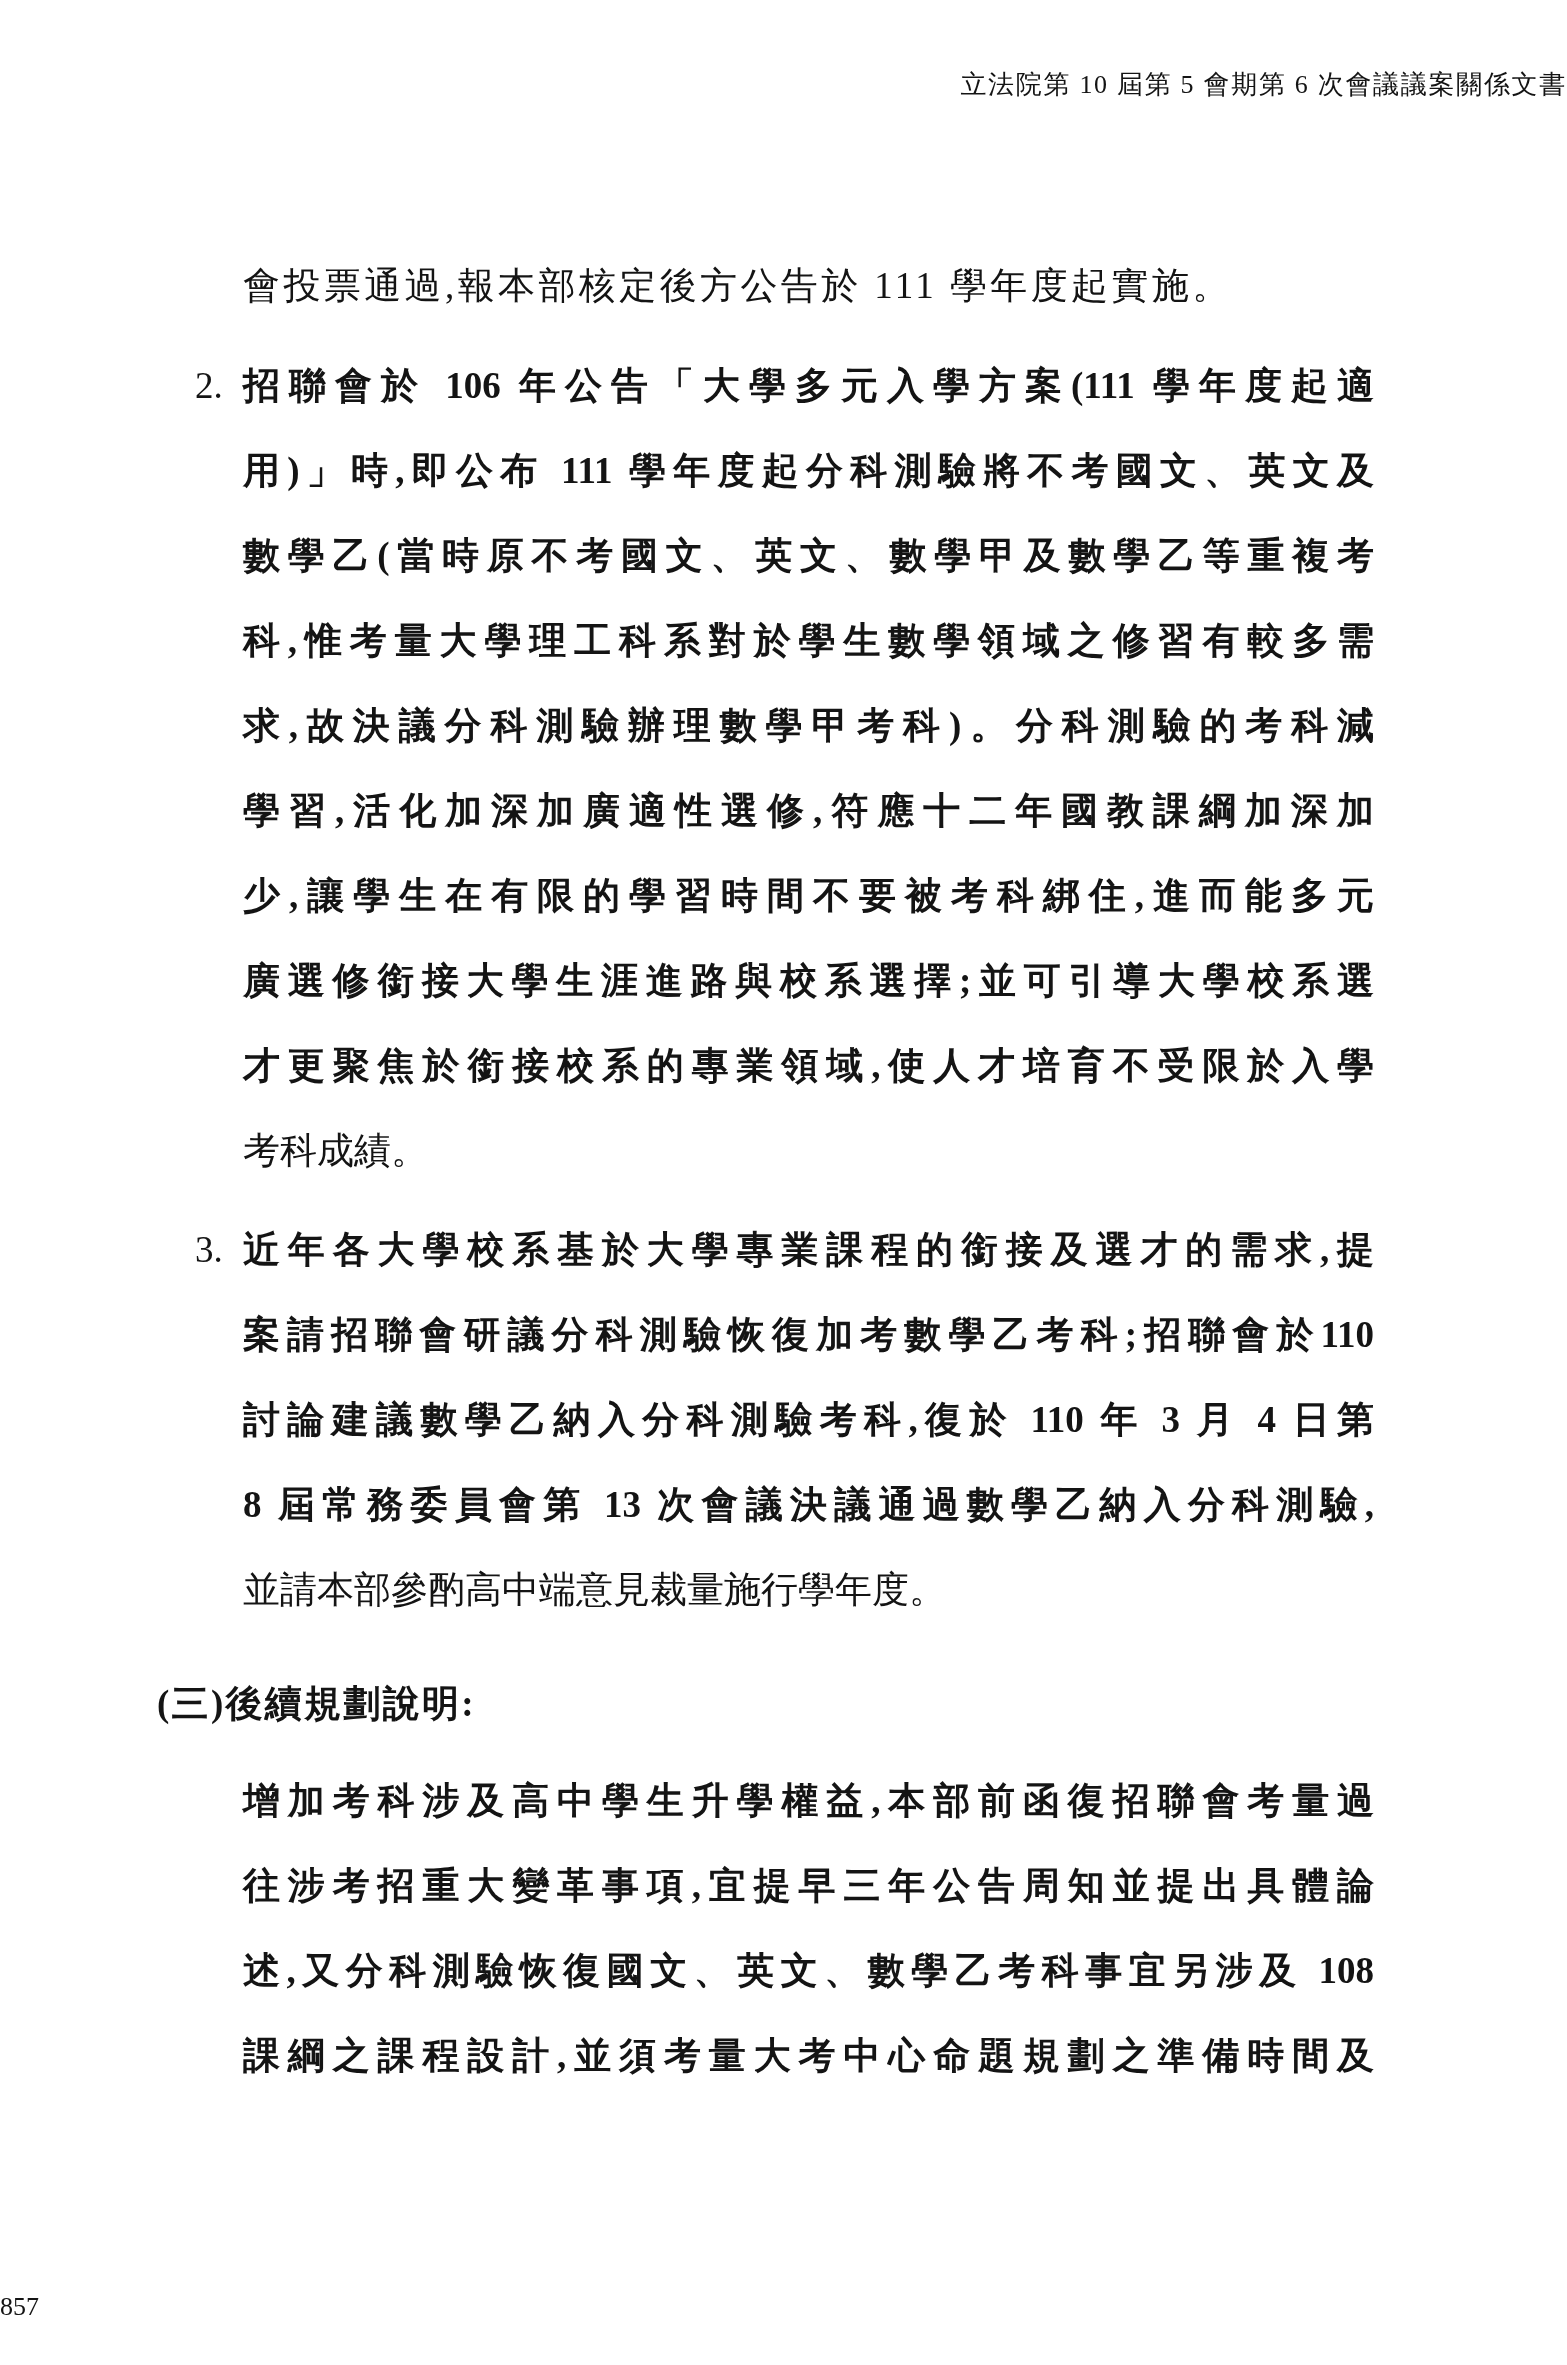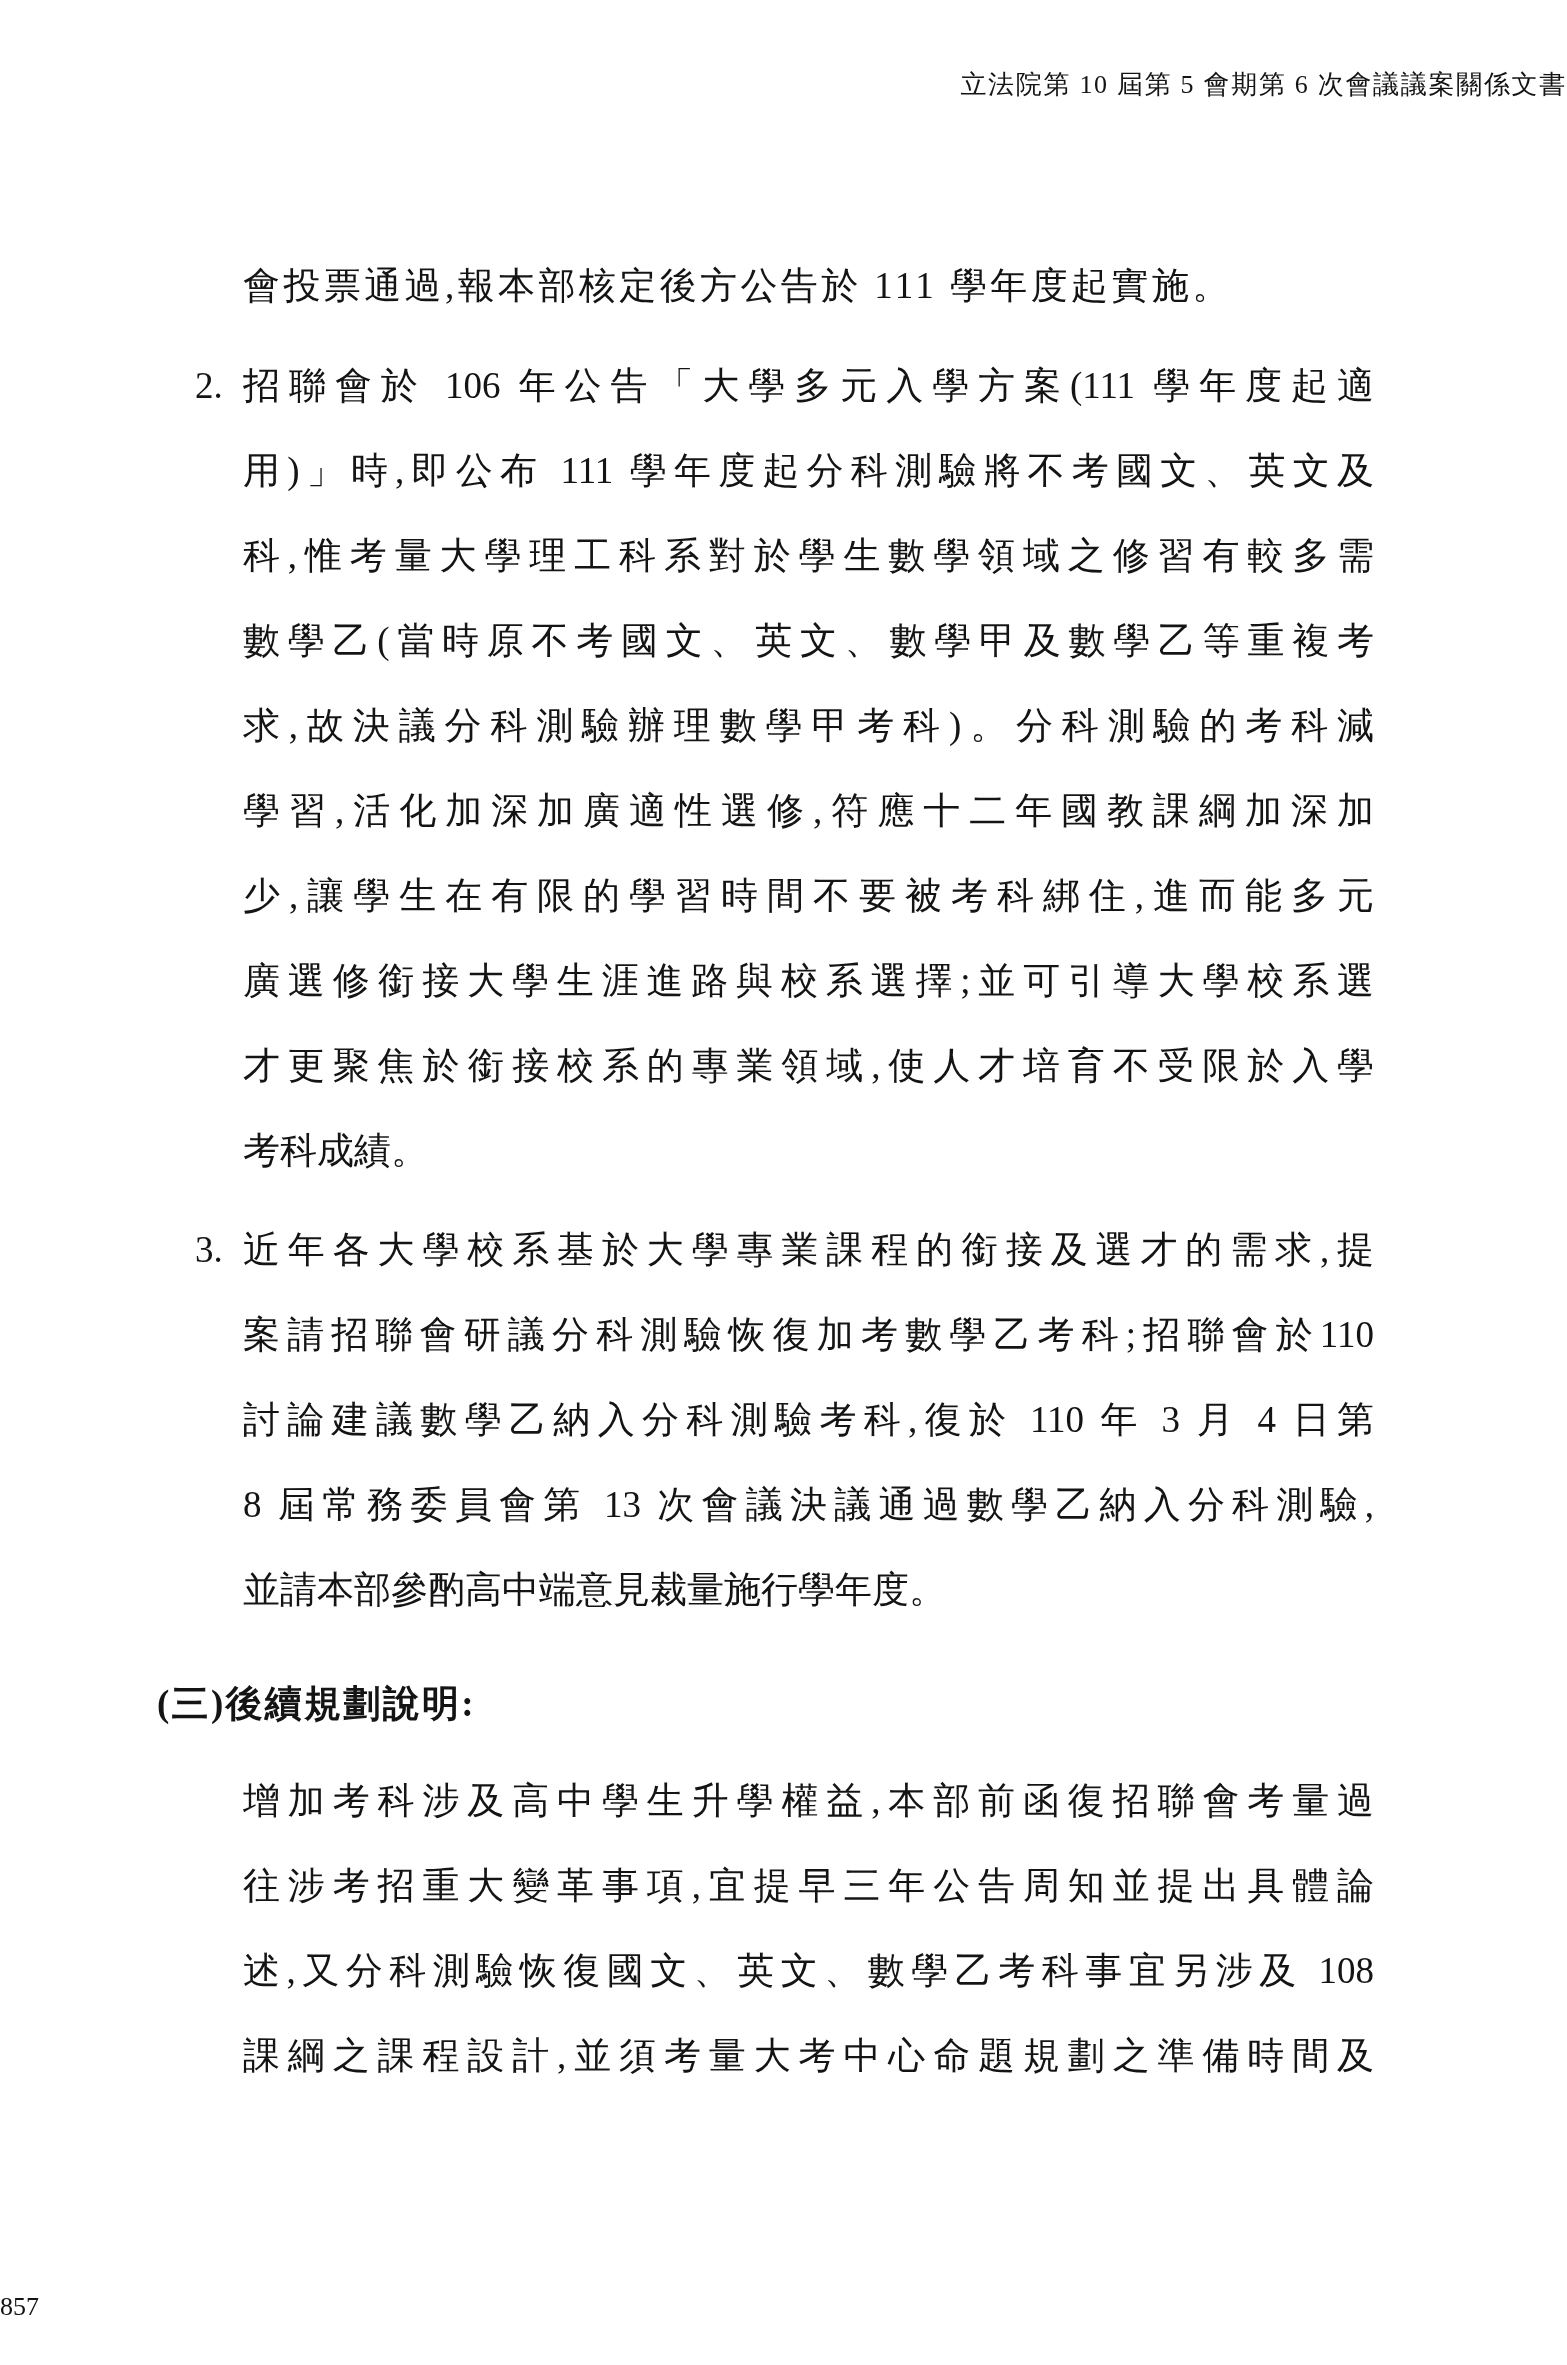--- a/index.html
+++ b/index.html
@@ -50,20 +50,21 @@
   .item-lines {
     width: 1131px;
     flex: none;
   }
   .line {
     min-height: 85px;
   }
   .line.fill {
     text-align: justify;
     text-align-last: justify;
+    font-weight: bold;
   }
   .section-heading {
     margin-left: 157px;
     margin-top: 29px;
     font-weight: bold;
     letter-spacing: 2.3px;
   }
   .paragraph {
     margin-left: 243px;
     width: 1131px;
@@ -87,22 +88,22 @@
 
   <div class="doc-body">
 
     <div class="cont-line">會投票通過,報本部核定後方公告於 111 學年度起實施。</div>
 
     <div class="list-item">
       <div class="item-num">2.</div>
       <div class="item-lines">
         <div class="line fill">招聯會於 106 年公告「大學多元入學方案(111 學年度起適</div>
         <div class="line fill">用)」時,即公布 111 學年度起分科測驗將不考國文、英文及</div>
+        <div class="line fill">數學乙(當時原不考國文、英文、數學甲及數學乙等重複考</div>
         <div class="line fill">科,惟考量大學理工科系對於學生數學領域之修習有較多需</div>
-        <div class="line fill">數學乙(當時原不考國文、英文、數學甲及數學乙等重複考</div>
         <div class="line fill">求,故決議分科測驗辦理數學甲考科)。分科測驗的考科減</div>
         <div class="line fill">學習,活化加深加廣適性選修,符應十二年國教課綱加深加</div>
         <div class="line fill">少,讓學生在有限的學習時間不要被考科綁住,進而能多元</div>
         <div class="line fill">廣選修銜接大學生涯進路與校系選擇;並可引導大學校系選</div>
         <div class="line fill">才更聚焦於銜接校系的專業領域,使人才培育不受限於入學</div>
         <div class="line">考科成績。</div>
       </div>
     </div>
 
     <div class="list-item">

